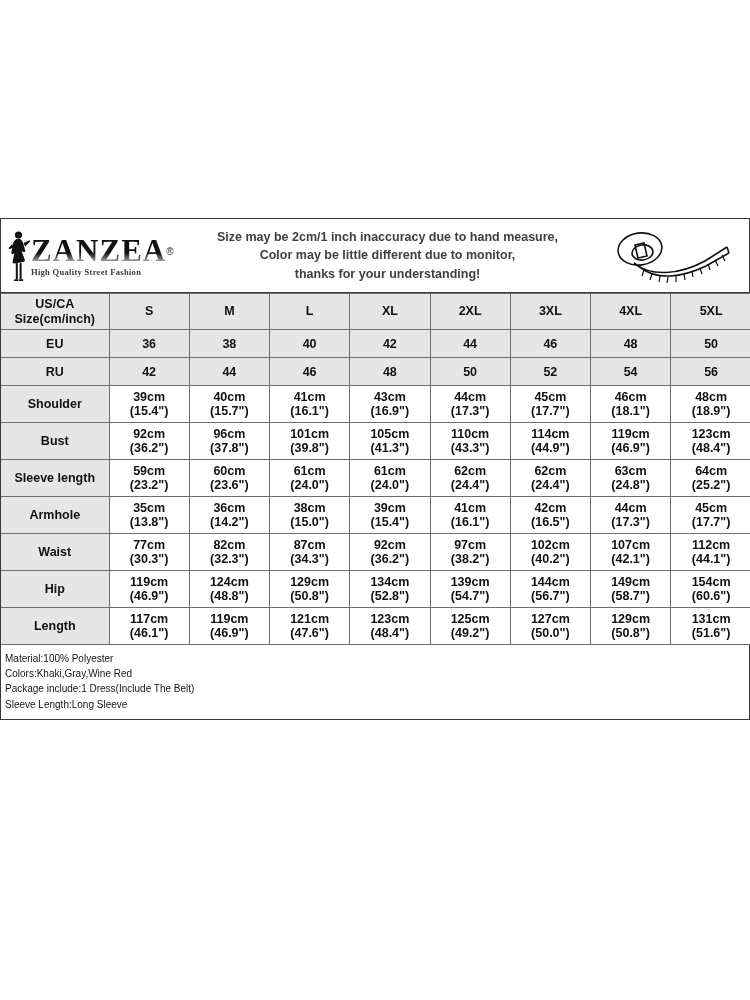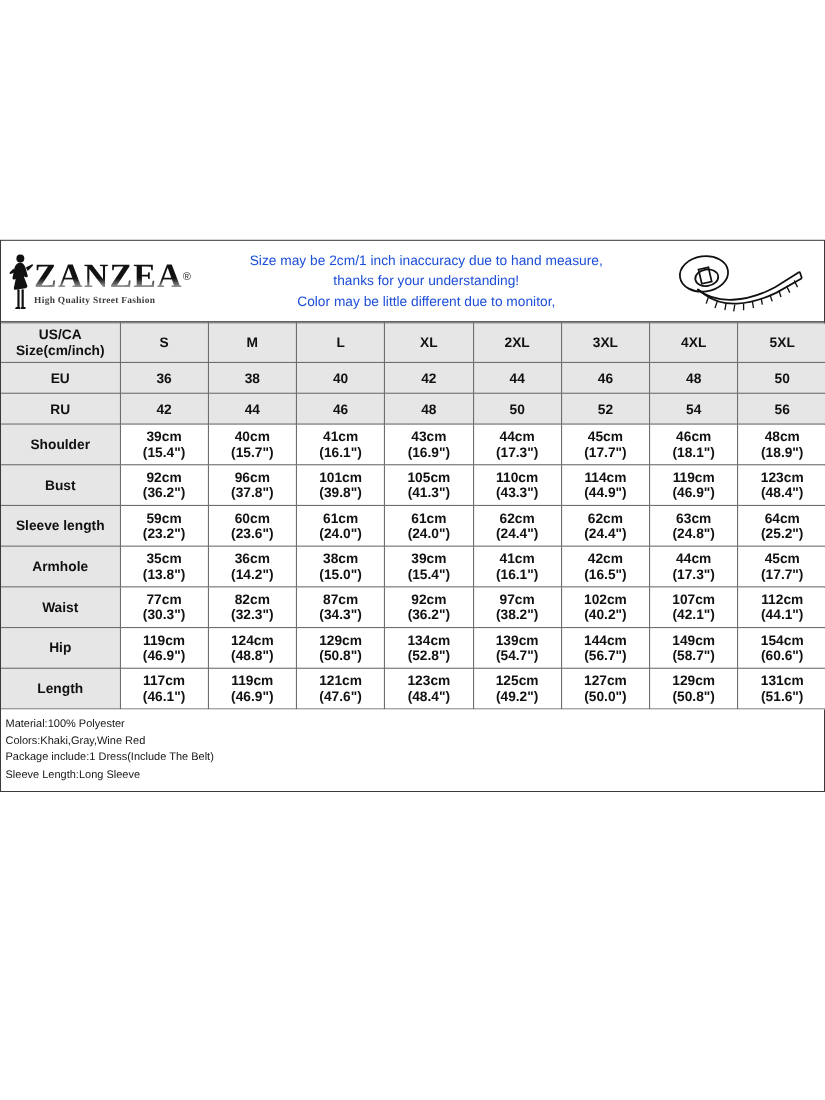--- a/index.html
+++ b/index.html
@@ -79,22 +79,22 @@
     letter-spacing: 0.3px;
     color: #3b3b3b;
     margin-top: 1px;
     white-space: nowrap;
   }
 
   .notice-cell {
     flex: 1 1 auto;
     text-align: center;
     font-size: 12.5px;
-    font-weight: 400;
-    color: #1d4ed8;
+    font-weight: 700;
+    color: #404040;
     line-height: 1.45;
     padding: 0 6px;
   }
 
   .tape-cell {
     width: 150px;
     flex: 0 0 150px;
     height: 100%;
     display: flex;
     align-items: center;
@@ -177,22 +177,22 @@
         <div class="logo-wordmark">
           <div>
             <span class="logo-name">ZANZEA</span><span class="logo-reg">®</span>
           </div>
           <div class="logo-tag">High Quality Street Fashion</div>
         </div>
       </div>
 
       <div class="notice-cell">
         <div>Size may be 2cm/1 inch inaccuracy due to hand measure,</div>
+        <div>Color may be little different due to monitor,</div>
         <div>thanks for your understanding!</div>
-        <div>Color may be little different due to monitor,</div>
       </div>
 
       <div class="tape-cell">
         <svg width="126" height="62" viewBox="0 0 126 62">
           <g fill="none" stroke="#111111" stroke-width="1.6">
 
             <ellipse cx="29" cy="24" rx="22" ry="16" transform="rotate(-8 29 24)"></ellipse>
             <ellipse cx="31.5" cy="27.5" rx="10.5" ry="7.5" transform="rotate(-8 31.5 27.5)"></ellipse>
             <path d="M24 20 L33 18 L36 31 L27 33 Z"></path>
 

